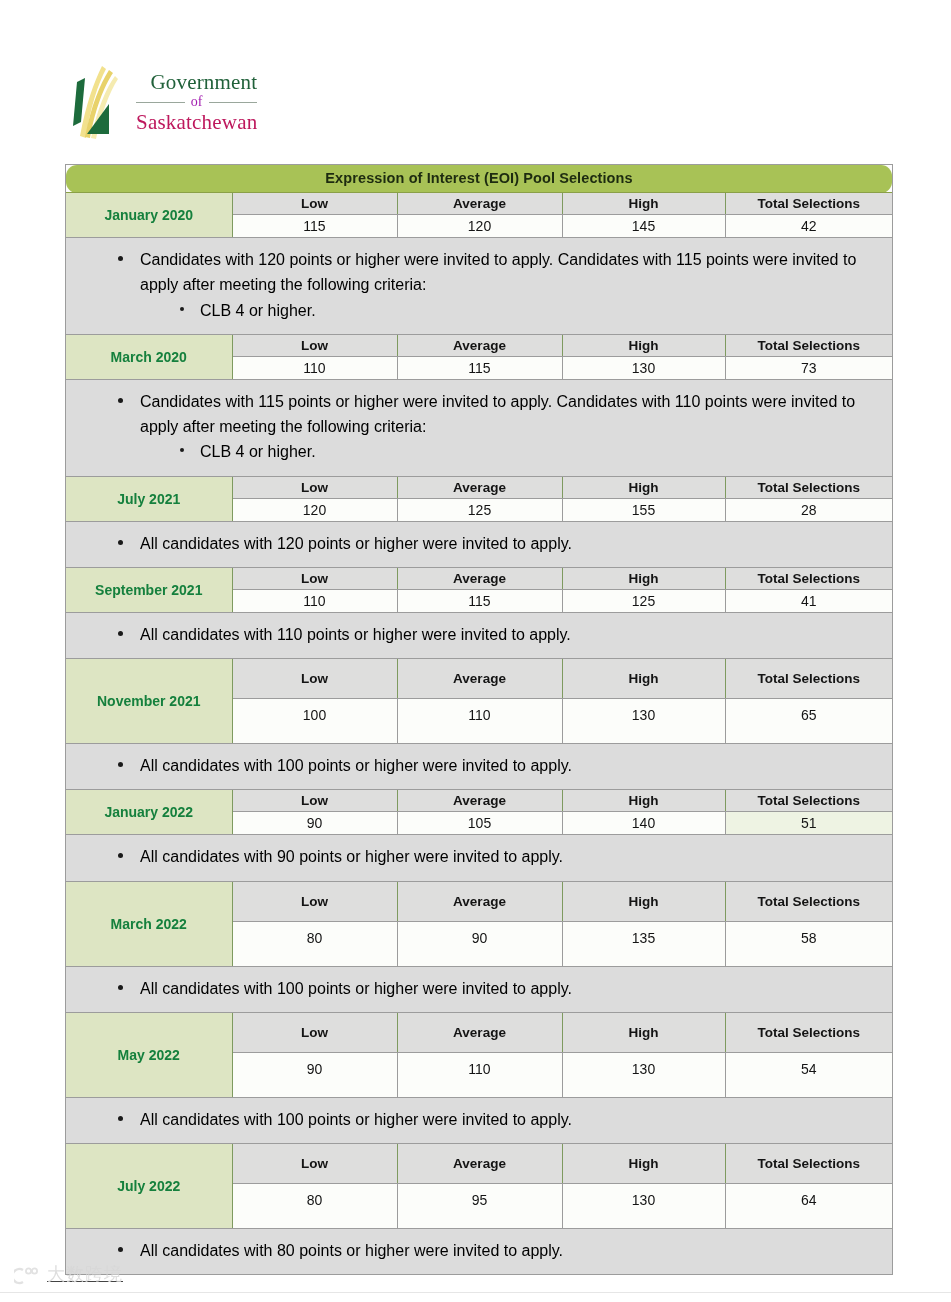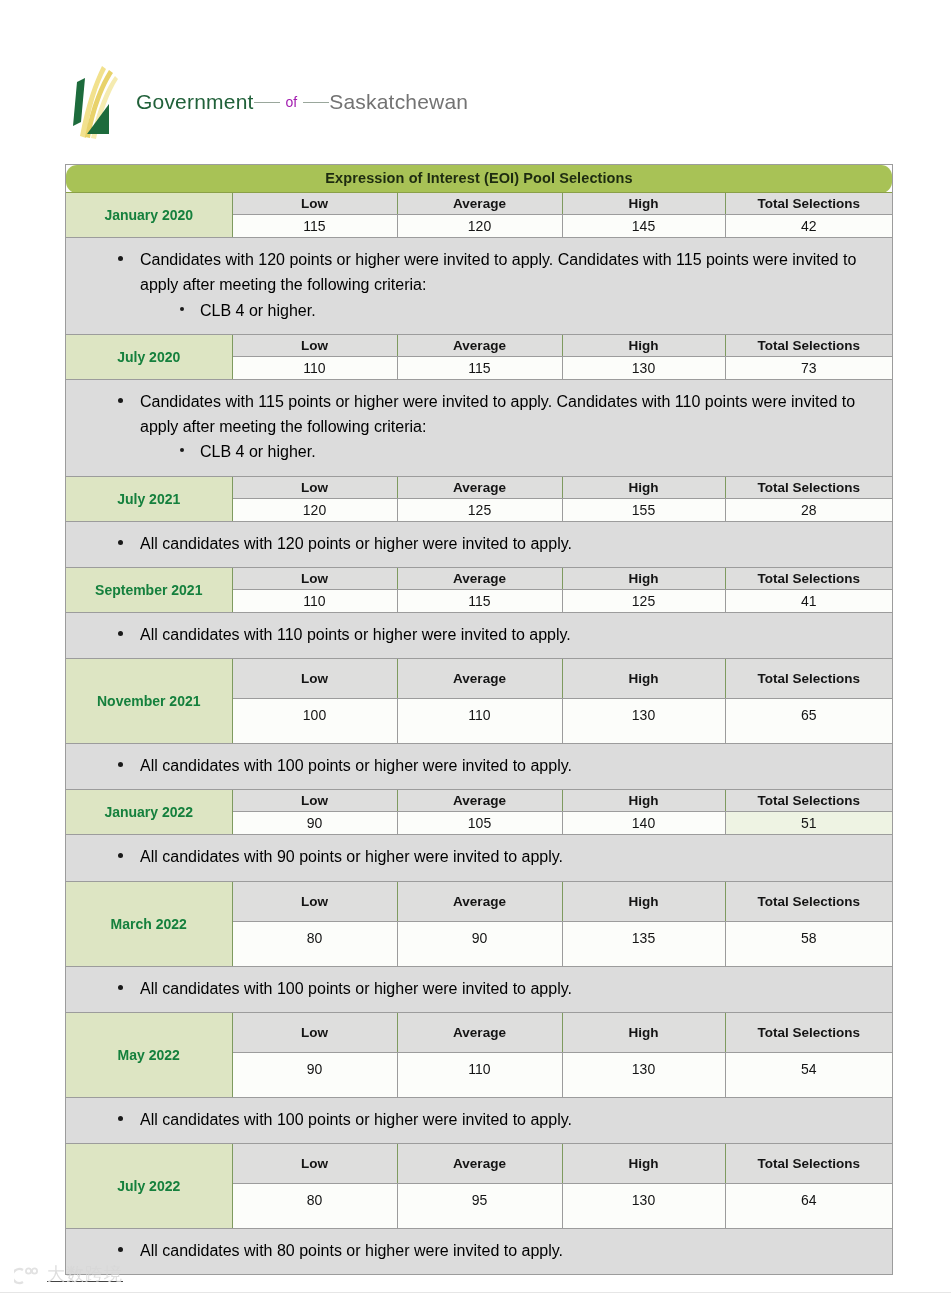--- a/index.html
+++ b/index.html
@@ -26,23 +26,24 @@
     align-items: center;
     gap: 10px;
   }
   .logo-mark {
     width: 58px;
     height: 76px;
     flex: 0 0 auto;
   }
   .logo-text {
     display: flex;
-    flex-direction: row;
-    align-items: center;
+    flex-direction: column;
+    align-items: flex-end;
     line-height: 1.05;
+    font-family: Liberation Serif, serif;
   }
   .logo-line1 {
     font-size: 21px;
     color: #21613a;
     letter-spacing: .2px;
   }
   .logo-of-row {
     display: flex;
     align-items: center;
     gap: 6px;
@@ -54,21 +55,21 @@
     background: #9aa79c;
     flex: 1 1 auto;
     min-width: 26px;
   }
   .logo-of {
     font-size: 14px;
     color: #a21caf;
   }
   .logo-line2 {
     font-size: 21px;
-    color: #737373;
+    color: #be185d;
     letter-spacing: .2px;
   }
 
   
   .eoi-table {
     position: absolute;
     left: 65px;
     top: 164px;
     width: 826px;
     border: 1px solid #9c9c9c;
@@ -273,21 +274,21 @@
         <tr>
           <td colspan="5" class="note-cell">
             <ul class="note-list">
               <li><span>Candidates with 120 points or higher were invited to apply. Candidates with 115 points were invited to apply after meeting the following criteria:</span><ul class="note-sub">
                   <li>CLB 4 or higher.</li>
                 </ul></li>
             </ul>
           </td>
         </tr>
         <tr class="data-head">
-          <td class="month-cell" rowspan="2">July 2020</td>
+          <td class="month-cell" rowspan="2">March 2020</td>
           <td class="col-head">Low</td>
           <td class="col-head">Average</td>
           <td class="col-head">High</td>
           <td class="col-head last">Total Selections</td>
         </tr>
         <tr class="data-vals">
           <td class="val-cell">110</td>
           <td class="val-cell">115</td>
           <td class="val-cell">130</td>
           <td class="val-cell last">73</td>

